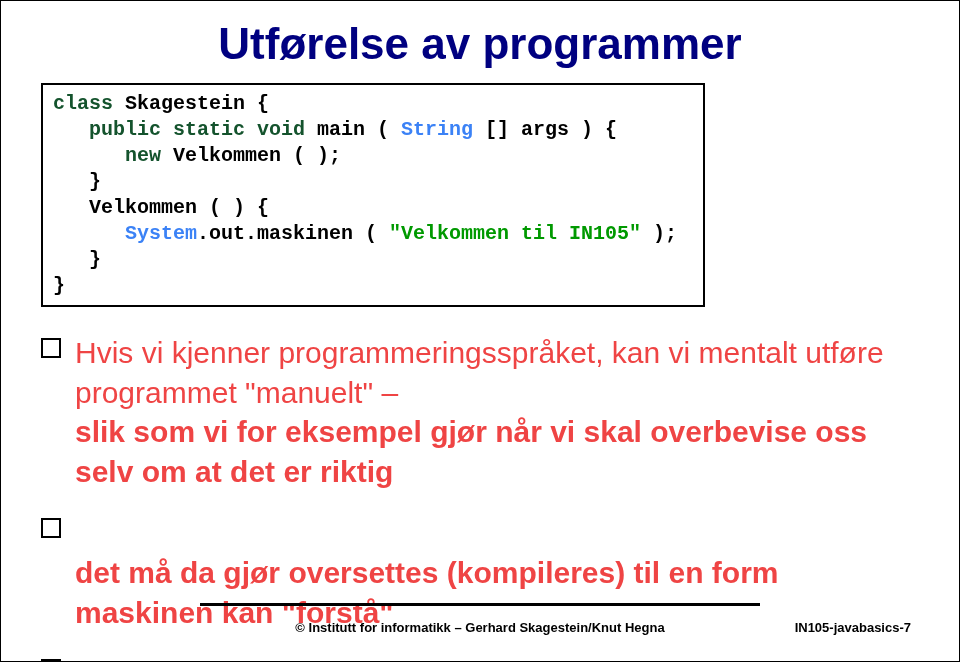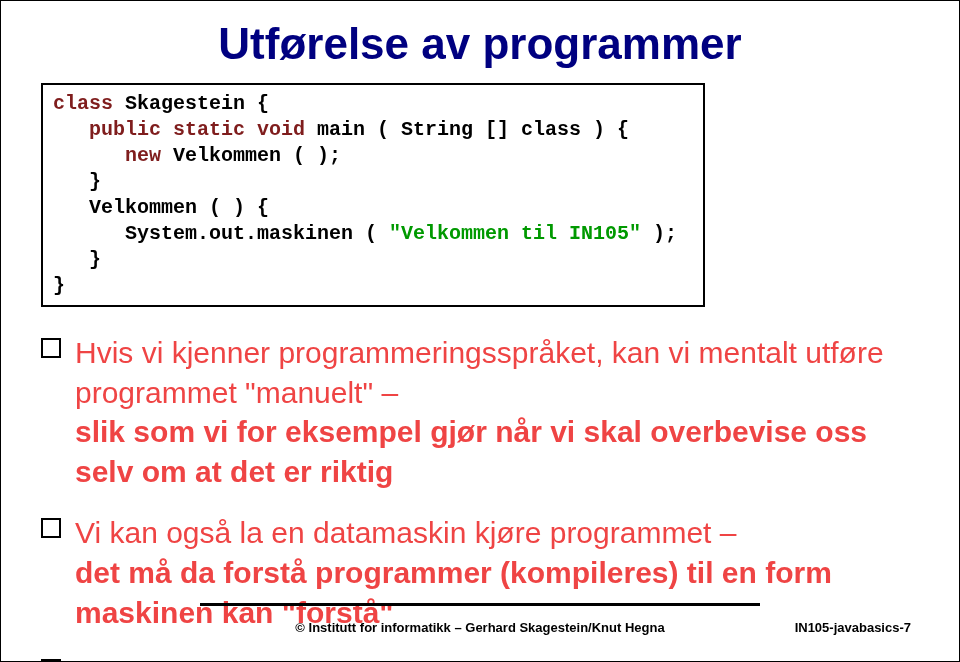--- a/index.html
+++ b/index.html
@@ -31,22 +31,22 @@
     width: 640px;
     padding: 6px 10px 6px 10px;
     font-family: "Courier New", Courier, monospace;
     font-size: 20px;
     line-height: 1.3;
     white-space: pre;
     color: #000;
     font-weight: bold;
     margin-bottom: 26px;
   }
-  .kw   { color: #7f1d1d; }
-  .cls  { color: #000000; }
+  .kw   { color: #14532d; }
+  .cls  { color: #3b82f6; }
   .str  { color: #009900; }
   .content {
     font-size: 30px;
     color: #ef4444;
     line-height: 1.32;
   }
   .item {
     display: flex;
     align-items: flex-start;
     margin-bottom: 22px;
@@ -85,36 +85,36 @@
   }
 </style>
 </head>
 <body>
 
 <div class="slide">
 
   <h1 class="title">Utførelse av programmer</h1>
 
   <div class="code-box"><span class="kw">class</span><span> Skagestein {</span>
-<span class="kw">   public static void</span><span> main ( </span><span class="cls">String</span><span> [] class ) {</span>
+<span class="kw">   public static void</span><span> main ( </span><span class="cls">String</span><span> [] args ) {</span>
 <span class="kw">      new</span><span> Velkommen ( );</span>
 <span>   }</span>
 <span>   Velkommen ( ) {</span>
 <span class="cls">      System</span><span>.out.maskinen ( </span><span class="str">"Velkommen til IN105"</span><span> );</span>
 <span>   }</span>
 <span>}</span></div>
 
   <div class="content" id="bullets">
       <div class="item">
         <div class="bullet-box"></div>
         <div><span>Hvis vi kjenner programmeringsspråket, kan vi mentalt utføre programmet "manuelt" –</span><span class="bold"></span><br><span class="bold">slik som vi for eksempel gjør når vi skal overbevise oss selv om at det er riktig</span></div>
       </div>
       <div class="item">
         <div class="bullet-box"></div>
-        <div><span>Vi kan også la en datamaskin kjøre programmet –</span><span class="bold"></span><br><span class="bold">det må da forstå </span><span class="bold">programmer</span><span class="bold"> (kompileres) til en form maskinen kan "forstå"</span></div>
+        <div><span class="bold"></span><br><span class="bold">det må da gjør </span><span class="bold">oversettes</span><span class="bold"> (kompileres) til en form maskinen kan "forstå"</span></div>
       </div>
       <div class="item">
         <div class="bullet-box"></div>
       </div>
     </div>
 
   <div class="footer">
     <div class="footer-line">© Institutt for informatikk – Gerhard Skagestein/Knut Hegna</div>
     <div class="footer-right">IN105-javabasics-7</div>
   </div>

